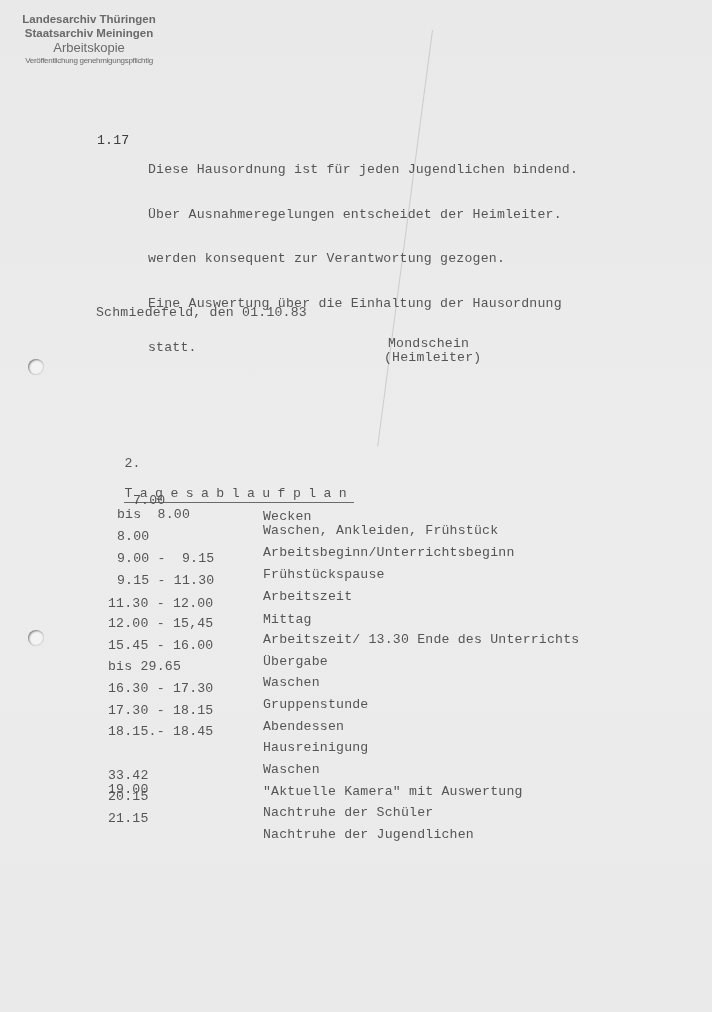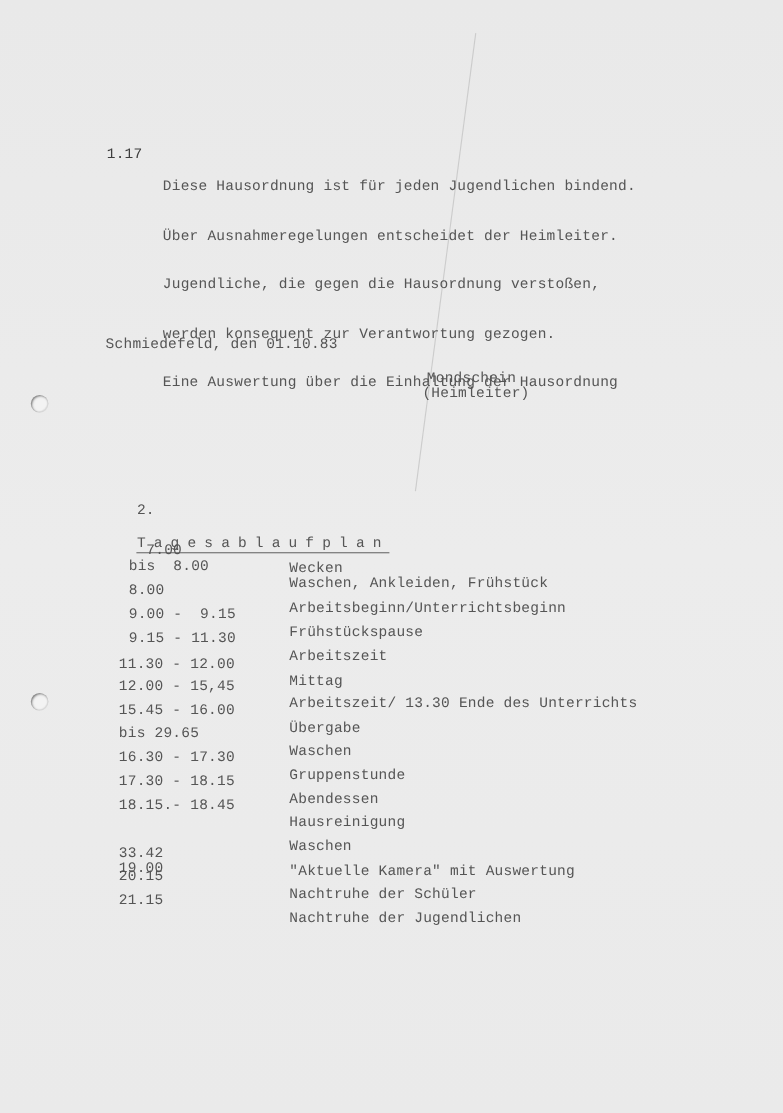--- a/index.html
+++ b/index.html
@@ -56,34 +56,40 @@
     .schedule { position: absolute; left: 0; top: 0; }
     .row { position: absolute; height: 16px; line-height: 16px; }
     .row .time { position: absolute; white-space: pre; }
     .row .act { position: absolute; left: 263px; white-space: pre; }
   </style>
 </head>
 <body>
 
 <div class="page">
 
+  <div class="stamp">
+    <div class="l1">Landesarchiv Thüringen</div>
+    <div class="l2">Staatsarchiv Meiningen</div>
+    <div class="l3">Arbeitskopie</div>
+    <div class="l4">Veröffentlichung genehmigungspflichtig</div>
+  </div>
 
   <div class="crease" style="left:432px; top:30px; height:420px; transform: rotate(7.5deg);"></div>
 
   <div class="punch" style="left:28px; top:359px;"></div>
   <div class="punch" style="left:28px; top:630px;"></div>
 
   <div class="para tw">
     <span class="num">1.17</span>
     <div class="lines">
       <div class="line">Diese Hausordnung ist für jeden Jugendlichen bindend.</div>
       <div class="line">Über Ausnahmeregelungen entscheidet der Heimleiter.</div>
-      <div class="line">Jugendliche, die gegen die Hausordnung verstoßen,</div>
       <div class="line">werden konsequent zur Verantwortung gezogen.</div>
       <div class="line">Eine Auswertung über die Einhaltung der Hausordnung</div>
+      <div class="line">statt.</div>
     </div>
   </div>
 
   <div class="place-date tw">Schmiedefeld, den 01.10.83</div>
 
   <div class="sig tw">
     <div class="name">Mondschein</div>
     <div class="role">(Heimleiter)</div>
   </div>
 

